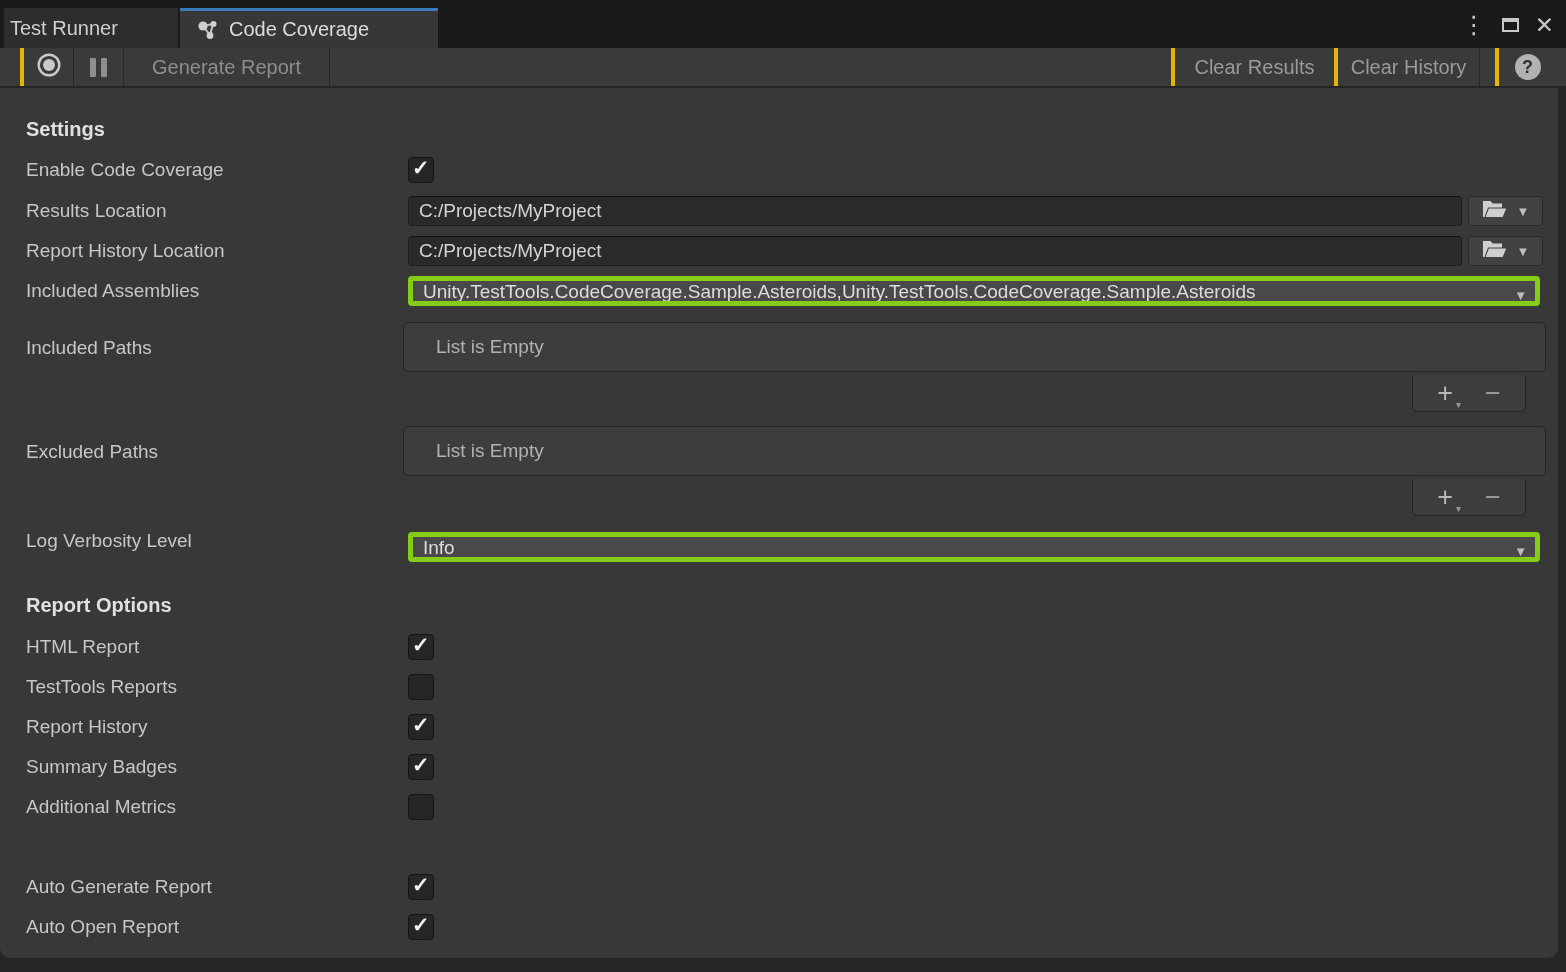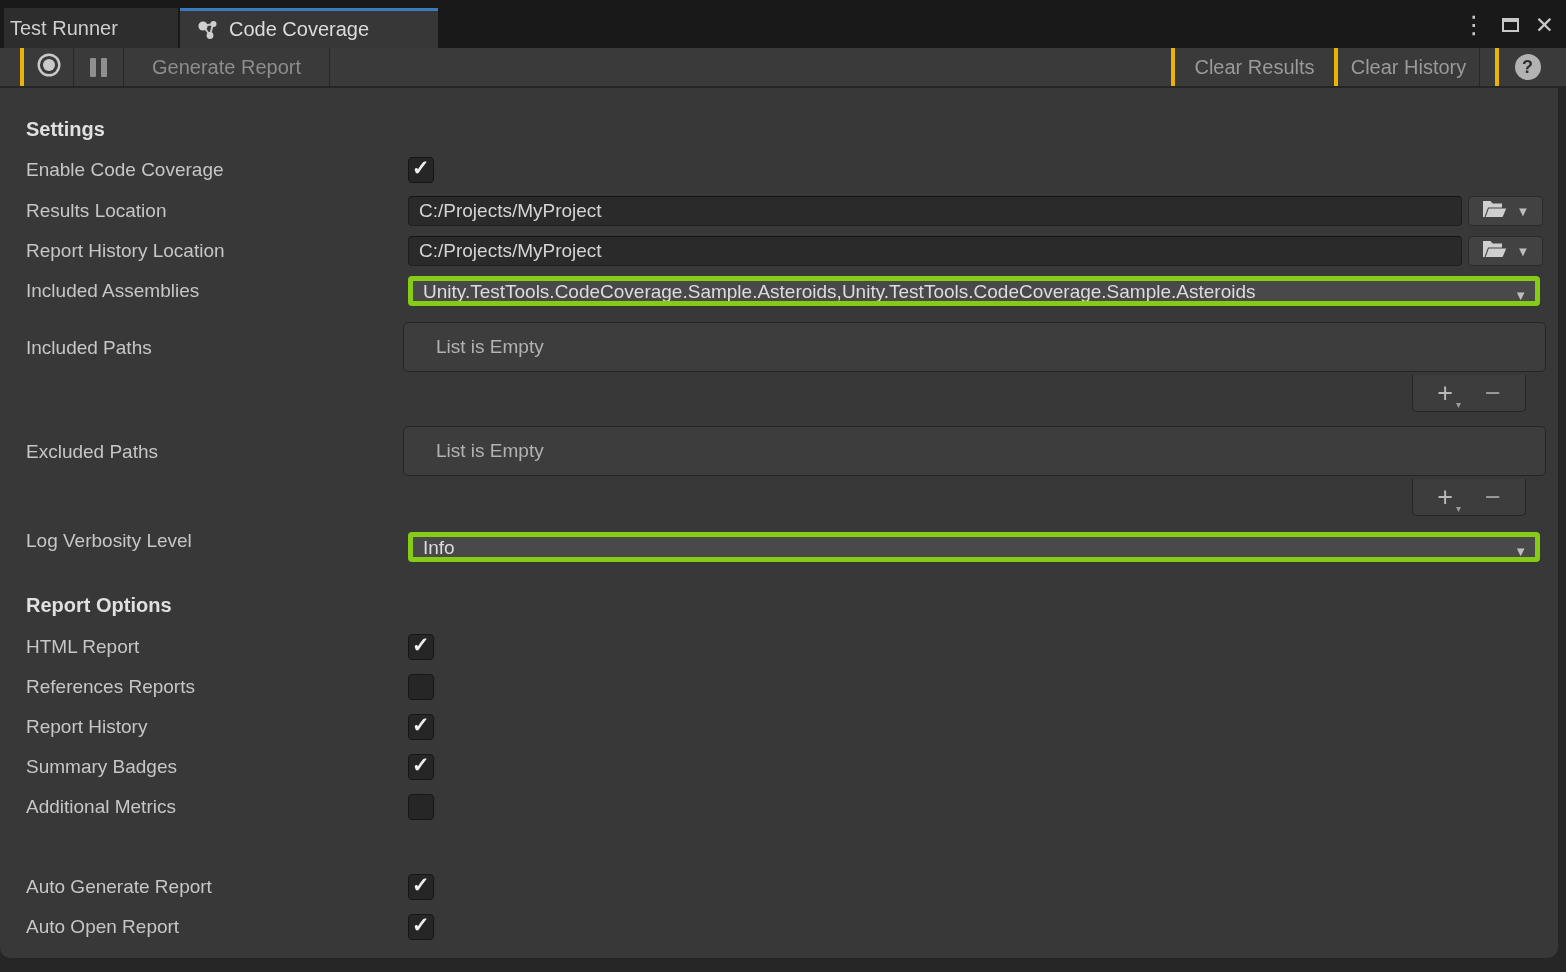--- a/index.html
+++ b/index.html
@@ -222,21 +222,21 @@
 
   <div class="hdr" style="top:506px;">Report Options</div>
 
   <div class="row" style="top:546px; height:26px;">
     <span class="rowlabel">HTML Report</span>
     <span class="checkbox checked">
         <span class="mark">✓</span>
       </span>
   </div>
   <div class="row" style="top:586px; height:26px;">
-    <span class="rowlabel">References Reports</span>
+    <span class="rowlabel">TestTools Reports</span>
     <span class="checkbox"></span>
   </div>
   <div class="row" style="top:626px; height:26px;">
     <span class="rowlabel">Report History</span>
     <span class="checkbox checked">
         <span class="mark">✓</span>
       </span>
   </div>
   <div class="row" style="top:666px; height:26px;">
     <span class="rowlabel">Summary Badges</span>

